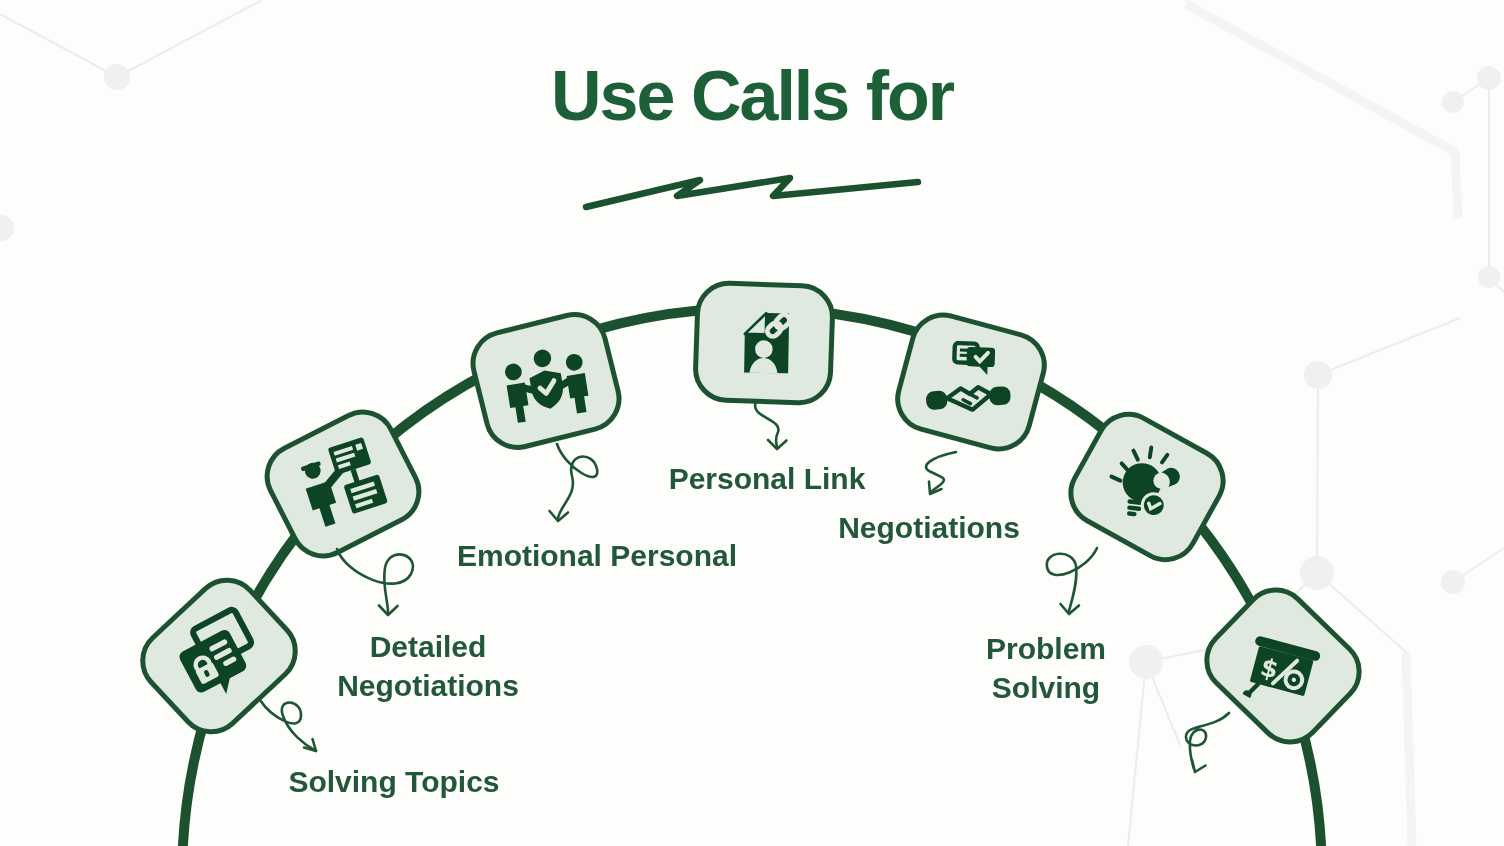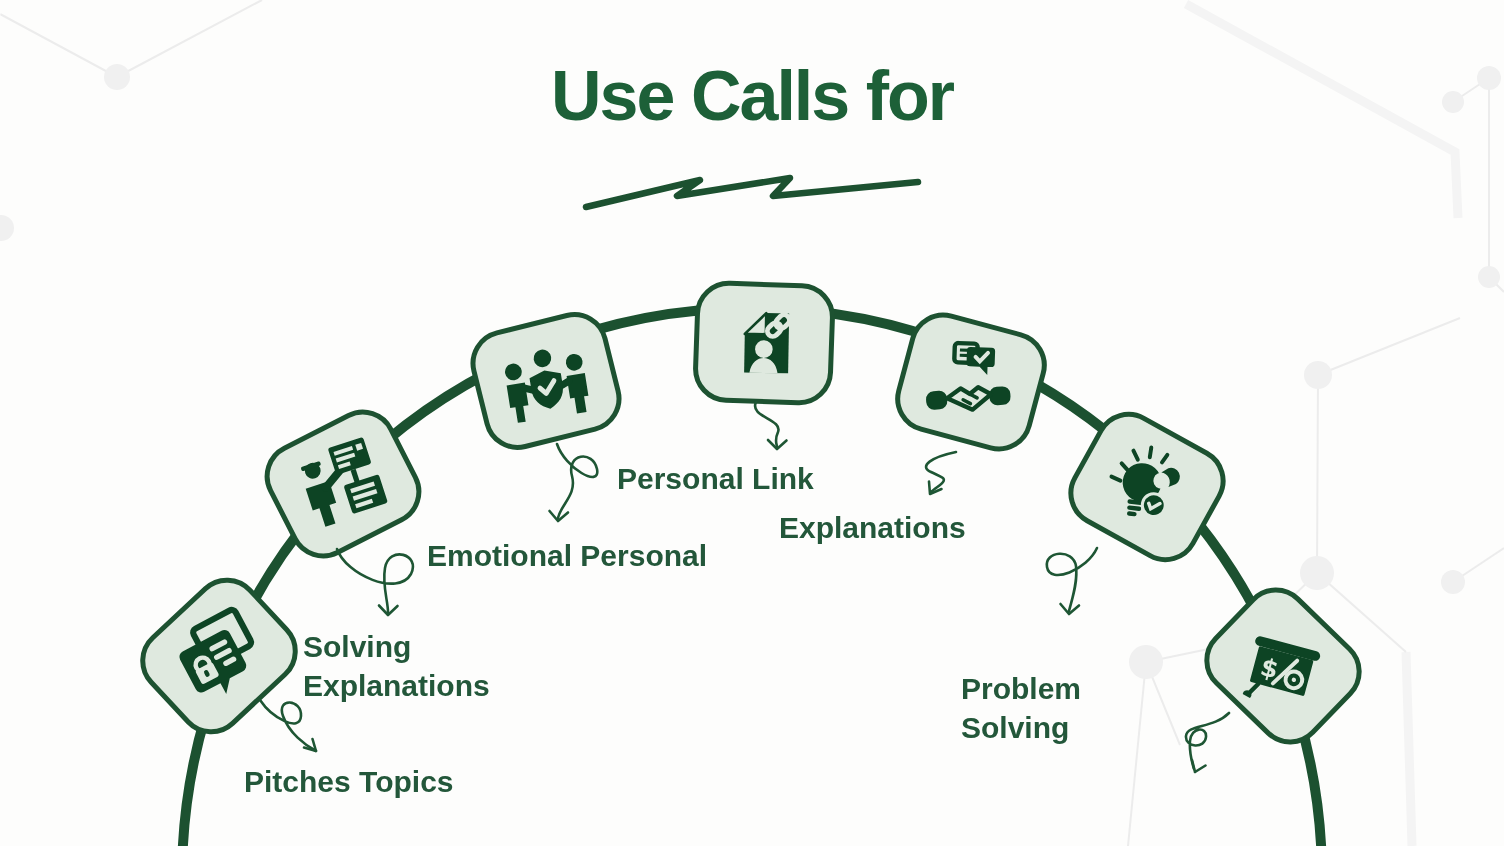--- a/index.html
+++ b/index.html
@@ -25,21 +25,21 @@
   .badge{
     position:absolute;width:140px;height:122px;box-sizing:border-box;
     background:var(--badge-fill);border:5px solid var(--badge-border);
     border-radius:34px;display:flex;align-items:center;justify-content:center;
     transform:translate(-50%,-50%) rotate(var(--rot,0deg));
   }
   .badge svg{width:88px;height:88px;transform:rotate(var(--crot,0deg));}
   .label{
     position:absolute;transform:translate(-50%,-50%);
     color:var(--label);font-size:30px;font-weight:600;line-height:1.3;
-    white-space:pre-line;
+    text-align:center;white-space:pre-line;
   }
 </style>
 </head>
 <body>
 
 <div class="stage">
 
   <svg class="layer" viewBox="0 0 1504 846">
     <g stroke="#f4f4f4" stroke-width="9" fill="none">
       <path d="M1186 4 L1455 152 L1458 218"></path>
@@ -213,20 +213,20 @@
         <path d="M1097 548 C1087 570 1050 585 1047 567 C1044 551 1073 548 1076 566 C1078 582 1072 599 1069 611"></path>
         <path d="M1069 614 l-8.5 -10 M1069 614 l10 -8.5"></path>
       </g>
       <g>
         <path d="M1229 713 C1213 729 1187 724 1186 736 C1185 748 1205 749 1206 737 C1207 726 1191 727 1190 741 C1189 753 1192 762 1194 769"></path>
         <path d="M1195 772 l-3 -12 M1195 772 l10.5 -6.5"></path>
       </g>
     </g>
   </svg>
 
-  <div class="label" style="left:394px;top:781px;width:300px;">Pitches Topics</div>
-  <div class="label" style="left:428px;top:666px;width:250px;">Solving Explanations</div>
+  <div class="label" style="left:394px;top:781px;width:300px;">Solving Topics</div>
+  <div class="label" style="left:428px;top:666px;width:250px;">Detailed Negotiations</div>
   <div class="label" style="left:597px;top:555px;width:340px;">Emotional Personal</div>
   <div class="label" style="left:767px;top:478px;width:300px;">Personal Link</div>
-  <div class="label" style="left:929px;top:527px;width:300px;">Explanations</div>
-  <div class="label" style="left:1046px;top:668px;width:170px;margin-top:40px;">Problem Solving</div>
+  <div class="label" style="left:929px;top:527px;width:300px;">Negotiations</div>
+  <div class="label" style="left:1046px;top:668px;width:170px;">Problem Solving</div>
 
 </div>
 
 </body></html>

